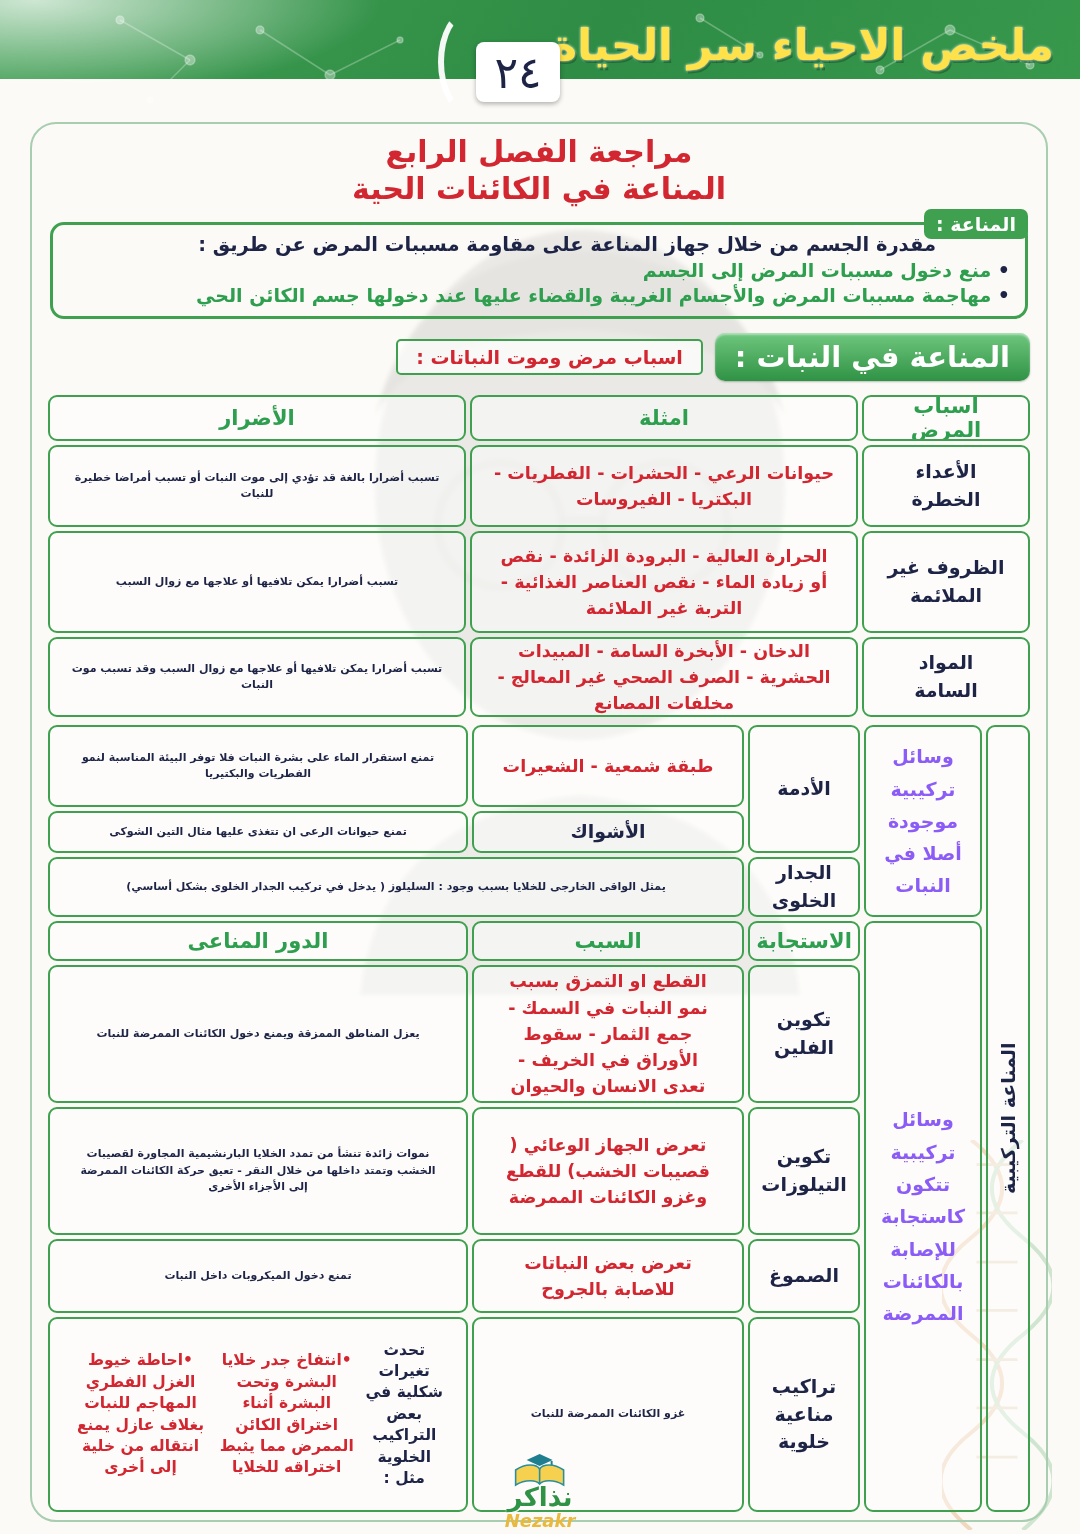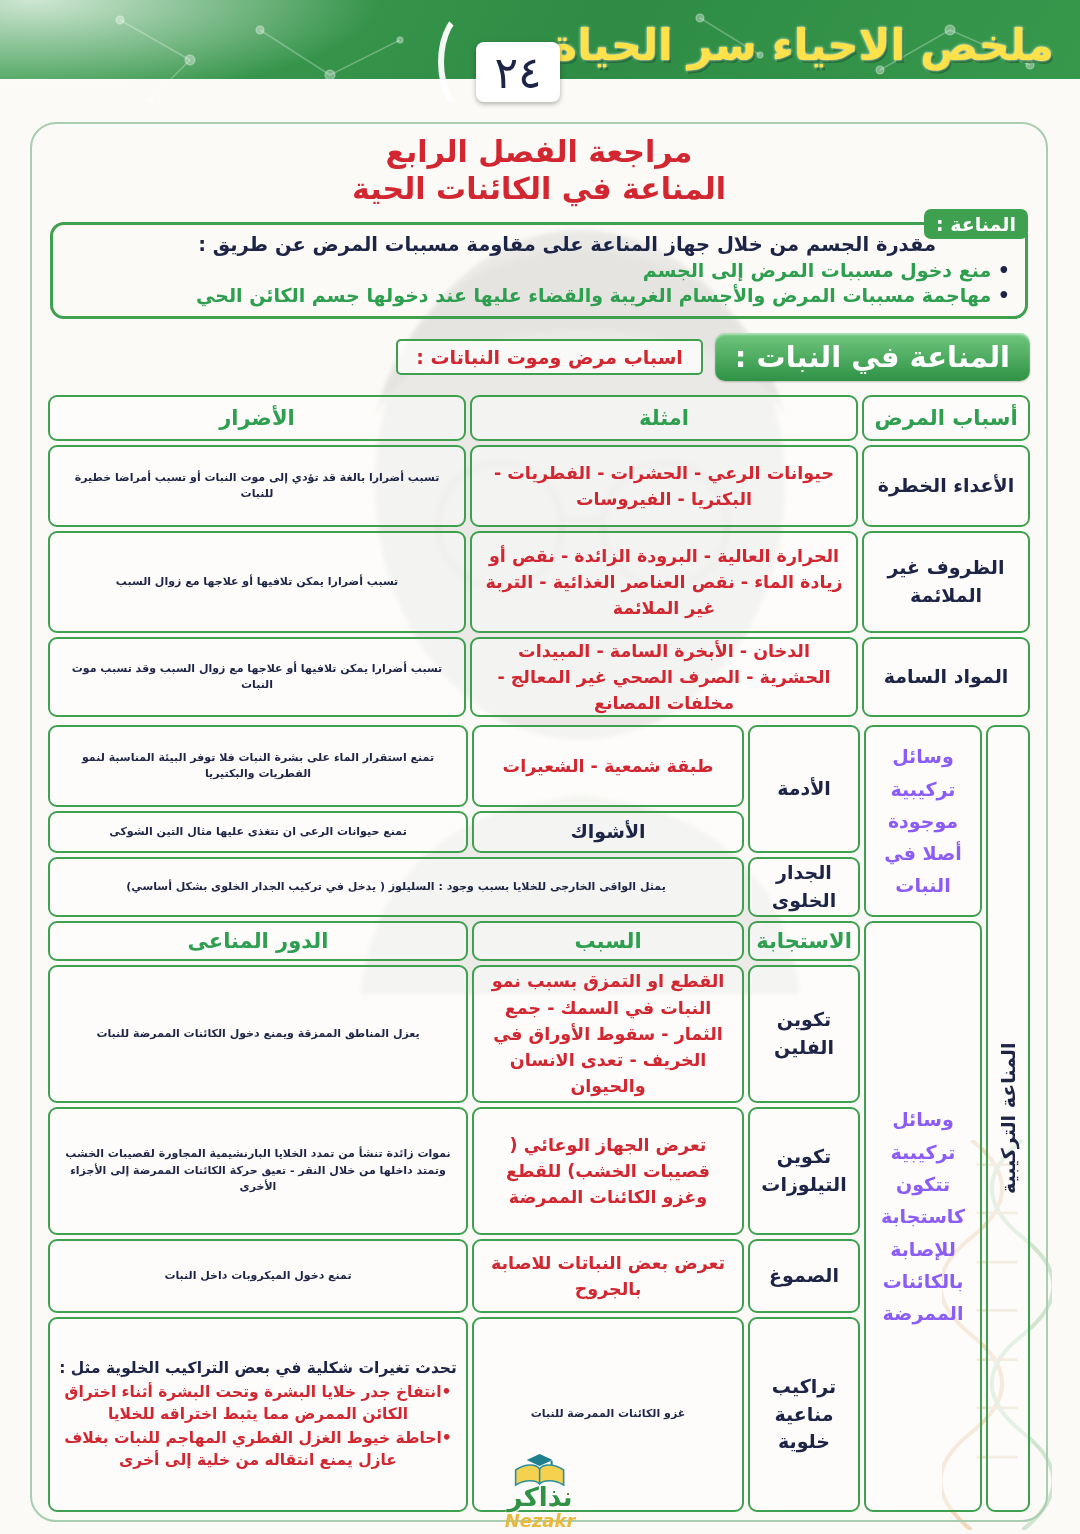--- a/index.html
+++ b/index.html
@@ -51,38 +51,38 @@
   .banner-row{display:flex;align-items:center;gap:12px;margin:8px 0;}
   .plant-banner{background:linear-gradient(180deg,#6fc77e,#2f9245);color:#fff;
     font-size:29px;font-weight:bold;padding:7px 20px;border-radius:10px;
     box-shadow:inset 0 2px 2px rgba(255,255,255,.45),0 1px 2px rgba(0,0,0,.25);}
   .causes-subtitle{border:2px solid #3fa14f;border-radius:5px;color:#d22630;
     font-size:19px;font-weight:bold;padding:5px 18px;background:rgba(255,255,255,.7);}
 
   
   .cell{border:2px solid #3fa14f;border-radius:9px;background:rgba(255,255,255,.45);
     display:flex;align-items:center;justify-content:center;text-align:center;
-    padding:4px 8px;overflow:hidden;}
+    padding:4px 20px;overflow:hidden;}
   .th{color:#2e9e4f;font-size:21px;font-weight:bold;}
   .cat{color:#1d2446;font-size:19px;font-weight:bold;line-height:1.45;}
   .red-t{color:#d22630;font-size:17.5px;font-weight:bold;line-height:1.5;}
   .navy-t{color:#1d2446;font-size:11px;font-weight:bold;line-height:1.5;}
   .sm{font-size:15.5px;line-height:1.38;}
 
   .causes-table{display:grid;grid-template-columns:168px 388px 1fr;
     grid-template-rows:46px 82px 102px 80px;gap:4px;margin:6px 0;}
 
   .struct-table{flex:1;min-height:0;display:grid;
     grid-template-columns:44px 118px 112px 272px 1fr;
     grid-template-rows:82px 42px 60px 40px 138px 128px 74px 1fr;
     gap:4px;margin:2px 0 2px;}
   .side-label{writing-mode:vertical-rl;transform:rotate(180deg);
     color:#1d2446;font-size:19px;font-weight:bold;letter-spacing:2px;padding:2px;}
   .group-label{color:#8b5cf6;font-size:19px;font-weight:bold;line-height:1.7;padding:10px 5px;}
-  .role-multi{flex-direction:column;justify-content:center;gap:3px;}
+  .role-multi{flex-direction:row;justify-content:center;gap:3px;}
   .bullet::before{content:"\2022 ";}
 
   
   .logo{position:absolute;left:50%;bottom:4px;transform:translateX(-50%);z-index:4;
     display:flex;flex-direction:column;align-items:center;line-height:1;}
   .logo-ar{color:#2f9245;font-size:26px;font-weight:bold;
     text-shadow:0 0 2px #ffffff,1px 1px 0 rgba(255,255,255,.9);margin-top:-6px;}
   .logo-en{color:#e8b93c;font-size:18px;font-weight:bold;font-style:italic;margin-top:2px;}
 </style>
 </head>

